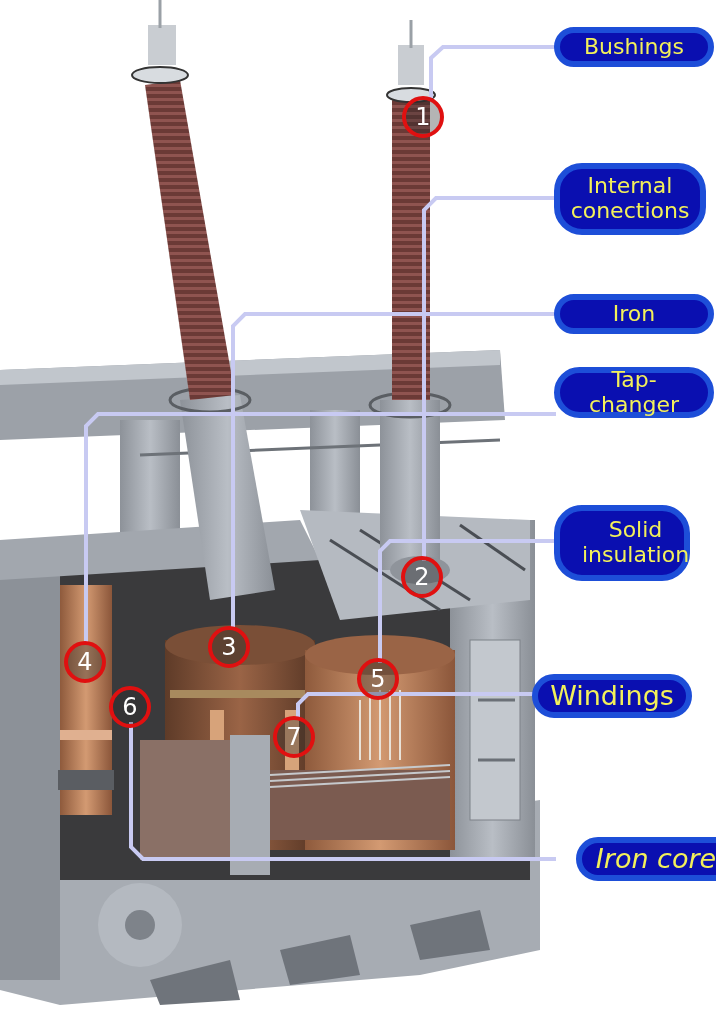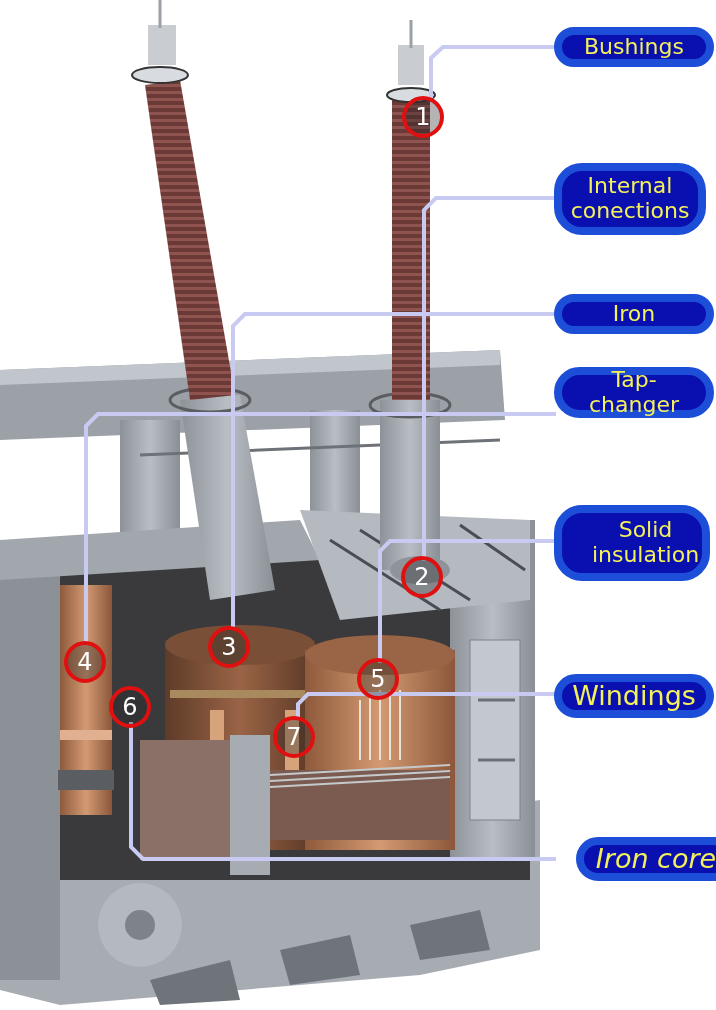--- a/index.html
+++ b/index.html
@@ -1,19 +1,19 @@
 <!DOCTYPE html>
 <html><head>
 <meta charset="utf-8">
 <style>
   html, body { margin: 0; padding: 0; background: #ffffff; }
   body { width: 716px; height: 1010px; position: relative; overflow: hidden;
          font-family: "DejaVu Sans", sans-serif; }
   #scene { position: absolute; left: 0; top: 0; width: 716px; height: 1010px; }
-  .pill { position: absolute; background: #0a0fb0; border: 8px solid #1d4ed8;
+  .pill { position: absolute; background: #0a0fb0; border: 6px solid #1d4ed8;
           border-radius: 28px; color: #f3f05a; text-align: center;
           display: flex; align-items: center; justify-content: center;
           box-sizing: border-box; line-height: 1.12; white-space: pre-line;
           font-family: "DejaVu Sans", sans-serif; }
   .pill.one { font-size: 22px; height: 40px; }
   .pill.two { font-size: 22px; height: 66px; }
   .pill.big { font-size: 27px; }
   .marker { position: absolute; width: 34px; height: 34px; border-radius: 50%;
             border: 4px solid #e01010; color: #ffffff; font-size: 24px;
             display: flex; align-items: center; justify-content: center;
@@ -148,16 +148,16 @@
 <div class="marker" style="left:357px;top:658px;">5</div>
 <div class="marker" style="left:109px;top:686px;">6</div>
 <div class="marker" style="left:273px;top:716px;">7</div>
 
 <div class="pill one" style="left:554px;top:27px;width:160px;">Bushings</div>
 <div class="pill two" style="left:554px;top:163px;width:152px;height:72px;">Internal
 conections</div>
 <div class="pill one" style="left:554px;top:294px;width:160px;">Iron</div>
 <div class="pill two" style="left:554px;top:367px;width:160px;height:51px;">Tap-
 changer</div>
-<div class="pill two" style="left:554px;top:505px;width:156px;height:76px;padding-left:27px;">Solid
+<div class="pill two" style="left:554px;top:505px;width:136px;height:76px;padding-left:27px;">Solid
 insulation</div>
-<div class="pill one big" style="left:554px;top:674px;width:160px;height:44px;">Windings</div>
+<div class="pill one big" style="left:532px;top:674px;width:160px;height:44px;">Windings</div>
 <div class="pill one big" style="left:576px;top:837px;width:160px;height:44px;font-style:italic;">Iron core</div>
 
 </body></html>

